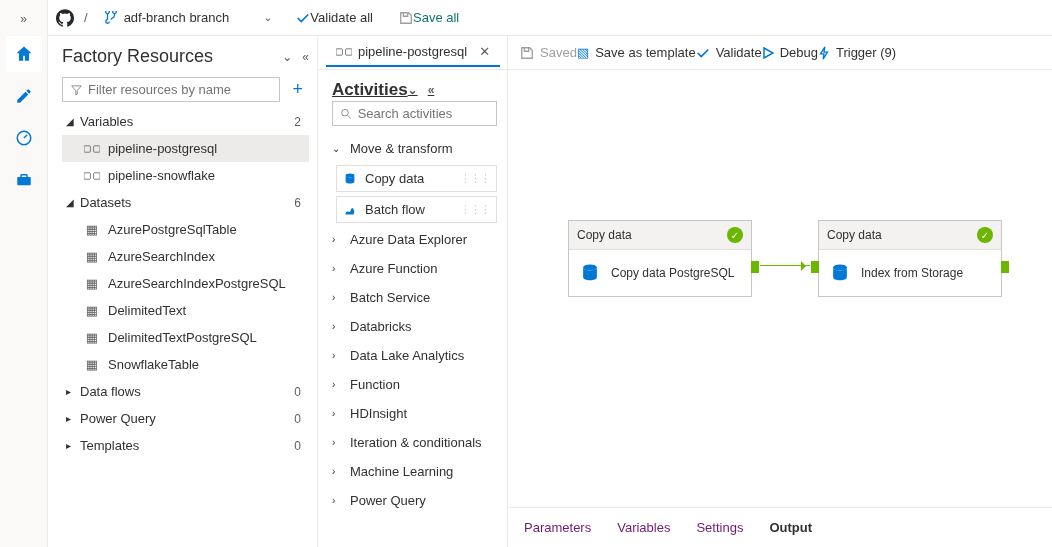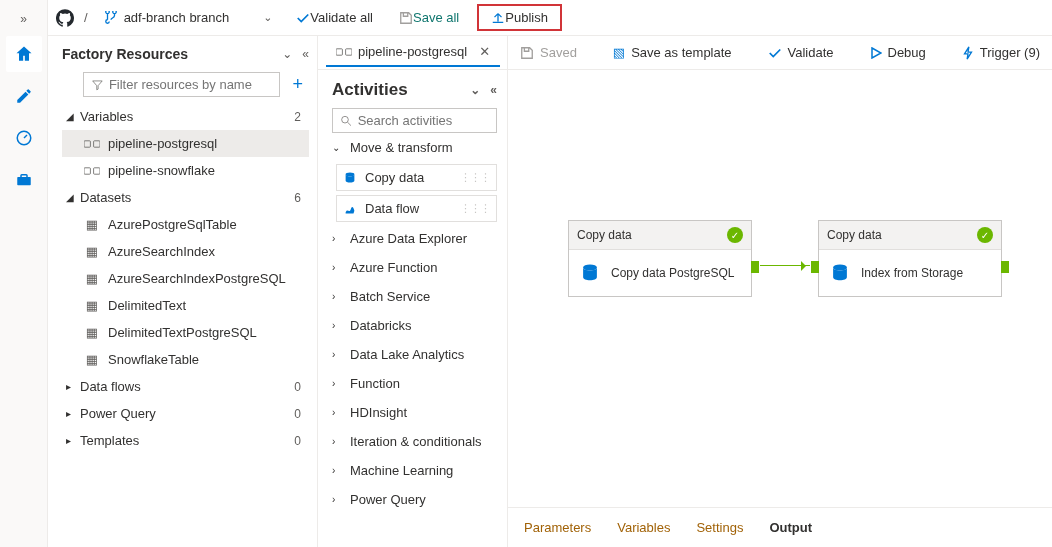--- a/index.html
+++ b/index.html
@@ -23,69 +23,69 @@
 .publish-box { border: 2px solid #d13438; padding: 0 4px; }
 .branch { display:flex; align-items:center; gap:6px; padding:4px 6px; cursor:pointer; }
 .dropdown-caret { margin-left: 28px; color:#605e5c; font-size:11px; }
 
 
 .body { flex:1; display:flex; overflow:hidden; }
 
 
 .panel1 { width: 270px; border-right: 1px solid #edebe9; display:flex; flex-direction:column; padding: 10px 8px 0 14px; }
 .panel1 .hdr { display:flex; align-items:center; justify-content:space-between; margin-bottom:10px; }
-.panel1 h2 { font-size: 14px; font-weight: 700; }
+.panel1 h2 { font-size: 18px; font-weight: 400; }
 .panel1 .hdr-ic { display:flex; gap:10px; color:#605e5c; font-size:12px; }
 .filter-row { display:flex; gap:6px; align-items:center; margin-bottom:6px; }
-.filter-box { flex:1; display:flex; align-items:center; gap:6px; border:1px solid #c8c6c4; padding:4px 8px; font-size:13px; color:#605e5c;margin-left:21px; }
+.filter-box { flex:1; display:flex; align-items:center; gap:6px; border:1px solid #c8c6c4; padding:4px 8px; font-size:13px; color:#605e5c; }
 .plus { font-size:18px; color:#0078d4; padding:0 6px; cursor:pointer; }
 .tree { flex:1; overflow:auto; }
 .tnode { display:flex; align-items:center; padding:6px 4px; cursor:pointer; font-size:13px; }
 .tnode.head { font-weight:400; }
 .tnode .caret { width:14px; font-size:10px; color:#323130; }
 .tnode .count { margin-left:auto; color:#605e5c; font-size:12px; padding-right:4px; }
 .tleaf { display:flex; align-items:center; gap:8px; padding:6px 4px 6px 22px; cursor:pointer; }
 .tleaf.selected { background:#edebe9; }
 .tleaf .ic { width:16px; display:flex; justify-content:center; color:#605e5c; }
 
 
 .panel2 { width: 190px; border-right: 1px solid #edebe9; display:flex; flex-direction:column; }
 .tabrow { display:flex; align-items:center; border-bottom:1px solid #edebe9; height:34px; padding-left:8px; }
 .tab { display:flex; align-items:center; gap:6px; padding:6px 10px; border-bottom:2px solid #0078d4; font-size:13px; }
 .tab .x { margin-left:6px; color:#605e5c; cursor:pointer; font-size:13px; }
 .panel2 .inner { padding:10px 10px 0 14px; display:flex; flex-direction:column; }
-.panel2 h3 { font-size:17px; font-weight:600; display:flex; align-items:center; justify-content:space-between; margin-bottom:8px;}
+.panel2 h3 { font-size:17px; font-weight:600; display:flex; align-items:center; justify-content:flex-start; margin-bottom:1px;text-decoration:underline;}
 .panel2 .hdr-ic2 { display:flex; gap:10px; color:#605e5c; font-size:12px; }
-.searchbox { display:flex; align-items:center; gap:6px; border:1px solid #c8c6c4; padding:4px 8px; color:#605e5c; }
+.searchbox { display:flex; align-items:center; gap:6px; border:1px solid #c8c6c4; padding:4px 8px; color:#605e5c; margin-bottom:8px; }
 .actcat { display:flex; align-items:center; gap:8px; padding:7px 0; cursor:pointer; font-size:13px; }
 .actcat .caret { font-size:10px; width:10px; }
 .actitem { display:flex; align-items:center; gap:8px; padding:5px 6px; margin:2px 0 2px 4px; border:1px solid #e1dfdd; background:#fff; cursor:grab; font-size:13px; }
 .actitem .grip { margin-left:auto; color:#c8c6c4; letter-spacing:-1px; font-size:11px; }
 
 
 .canvas-wrap { flex:1; display:flex; flex-direction:column; }
-.canvas-toolbar { height:34px; border-bottom:1px solid #edebe9; display:flex; align-items:center; padding:0 12px; gap:18px; font-size:13px;justify-content:space-between; }
+.canvas-toolbar { height:34px; border-bottom:1px solid #edebe9; display:flex; align-items:center; padding:0 12px; font-size:13px; }
 .canvas-toolbar .cbtn { display:flex; align-items:center; gap:6px; cursor:pointer; }
 .canvas-toolbar .cbtn.disabled { color:#a19f9d; }
 .blue { color:#0078d4; }
 .canvas { flex:1; position:relative; background:#fff; }
 
 .node { position:absolute; width:184px; border:1px solid #c8c6c4; background:#fff; font-size:12px; }
 .node .nhdr { background:#f3f2f1; padding:6px 8px; display:flex; align-items:center; justify-content:space-between; border-bottom:1px solid #e1dfdd; }
 .node .nbody { padding:12px 10px; display:flex; align-items:center; gap:10px; }
 .ok { width:16px; height:16px; border-radius:50%; background:#6bb700; display:flex; align-items:center; justify-content:center; color:#fff; font-size:10px; }
 .port { position:absolute; width:8px; height:12px; background:#6bb700; top:50%; transform:translateY(2px); }
 .port.left { left:-8px; }
 .port.right { right:-8px; }
 
 .conn { position:absolute; height:1px; background:#6bb700; }
 .conn::after { content:""; position:absolute; right:-1px; top:-4px; border:5px solid transparent; border-left-color:#6bb700; }
 
 .bottom-tabs { height:40px; border-top:1px solid #edebe9; display:flex; align-items:center; gap:22px; padding:0 14px; font-size:13px; }
-.bottom-tabs .bt { cursor:pointer; padding:8px 2px; color:#a16207; }
+.bottom-tabs .bt { cursor:pointer; padding:8px 2px; color:#701a75; }
 .bottom-tabs .bt.active { color:#323130; font-weight:600; }
 
 input { border:none; outline:none; background:transparent; font:inherit; width:100%; }
 </style>
 </head>
 <body>
 
 <div class="rail">
   <div class="chev">»</div>
   <div class="ritem active">
@@ -130,28 +130,20 @@
       <svg width="14" height="14" viewBox="0 0 16 16">
           <path fill="none" stroke="#0078d4" stroke-width="2" d="M2 8l4 4 8-8"></path>
         </svg>
       <span>Validate all</span>
     </div>
     <div class="tbtn disabled">
       <svg width="14" height="14" viewBox="0 0 16 16">
           <path fill="none" stroke="#a19f9d" stroke-width="1.5" d="M2 2h9l3 3v9H2z M5 2v4h5V2"></path>
         </svg>
       <span>Save all</span>
-    </div>
-    <div class="publish-box">
-      <div class="tbtn">
-        <svg width="14" height="14" viewBox="0 0 16 16">
-            <path fill="none" stroke="#0078d4" stroke-width="1.5" d="M8 12V3m0 0L4 7m4-4l4 4M2 13h12"></path>
-          </svg>
-        <span>Publish</span>
-      </div>
     </div>
   </div>
 
   <div class="body">
 
     <div class="panel1">
       <div class="hdr">
         <h2>Factory Resources</h2>
         <div class="hdr-ic">
           <span>⌄</span>
@@ -275,21 +267,21 @@
               <ellipse cx="8" cy="4" rx="5" ry="2.2" fill="#0078d4"></ellipse>
               <path fill="#0078d4" d="M3 4v7c0 1.2 2.2 2.2 5 2.2s5-1 5-2.2V4c0 1.2-2.2 2.2-5 2.2S3 5.2 3 4z"></path>
             </svg>
           <span>Copy data</span>
           <span class="grip">⋮⋮⋮</span>
         </div>
         <div class="actitem">
           <svg width="14" height="14" viewBox="0 0 16 16">
               <path fill="#0078d4" d="M3 12c2-6 4 2 6-4s4 2 4 2l-1 3H3z"></path>
             </svg>
-          <span>Data flow</span>
+          <span>Batch flow</span>
           <span class="grip">⋮⋮⋮</span>
         </div>
         <div class="actcat">
             <span class="caret">›</span>
             <span>Azure Data Explorer</span>
           </div>
         <div class="actcat">
             <span class="caret">›</span>
             <span>Azure Function</span>
           </div>

